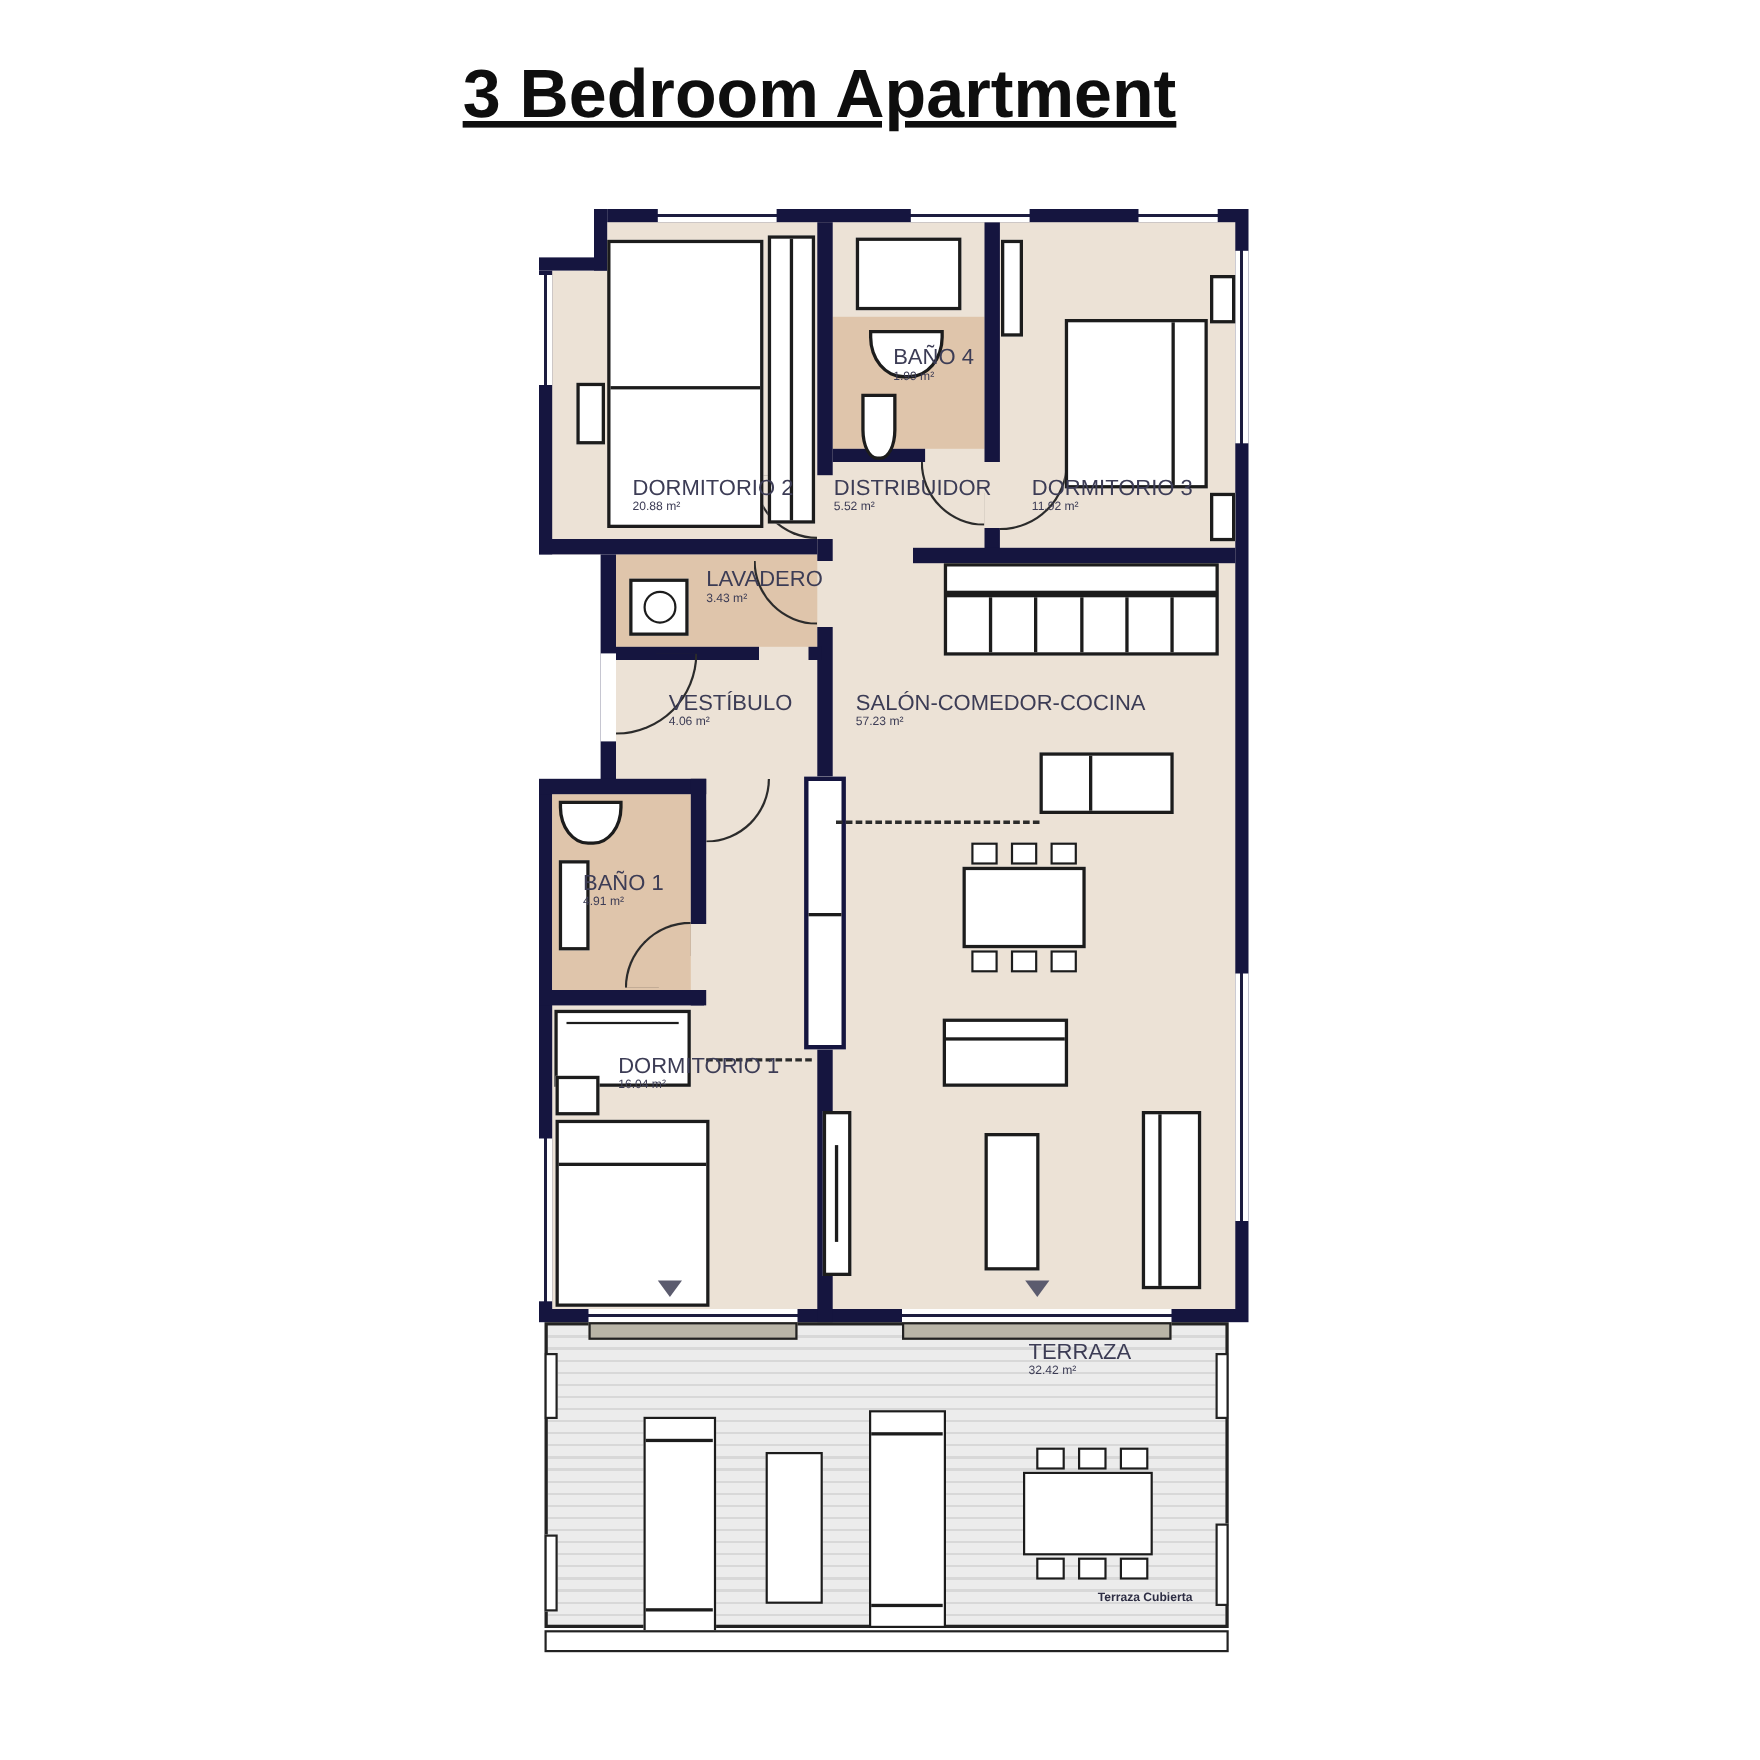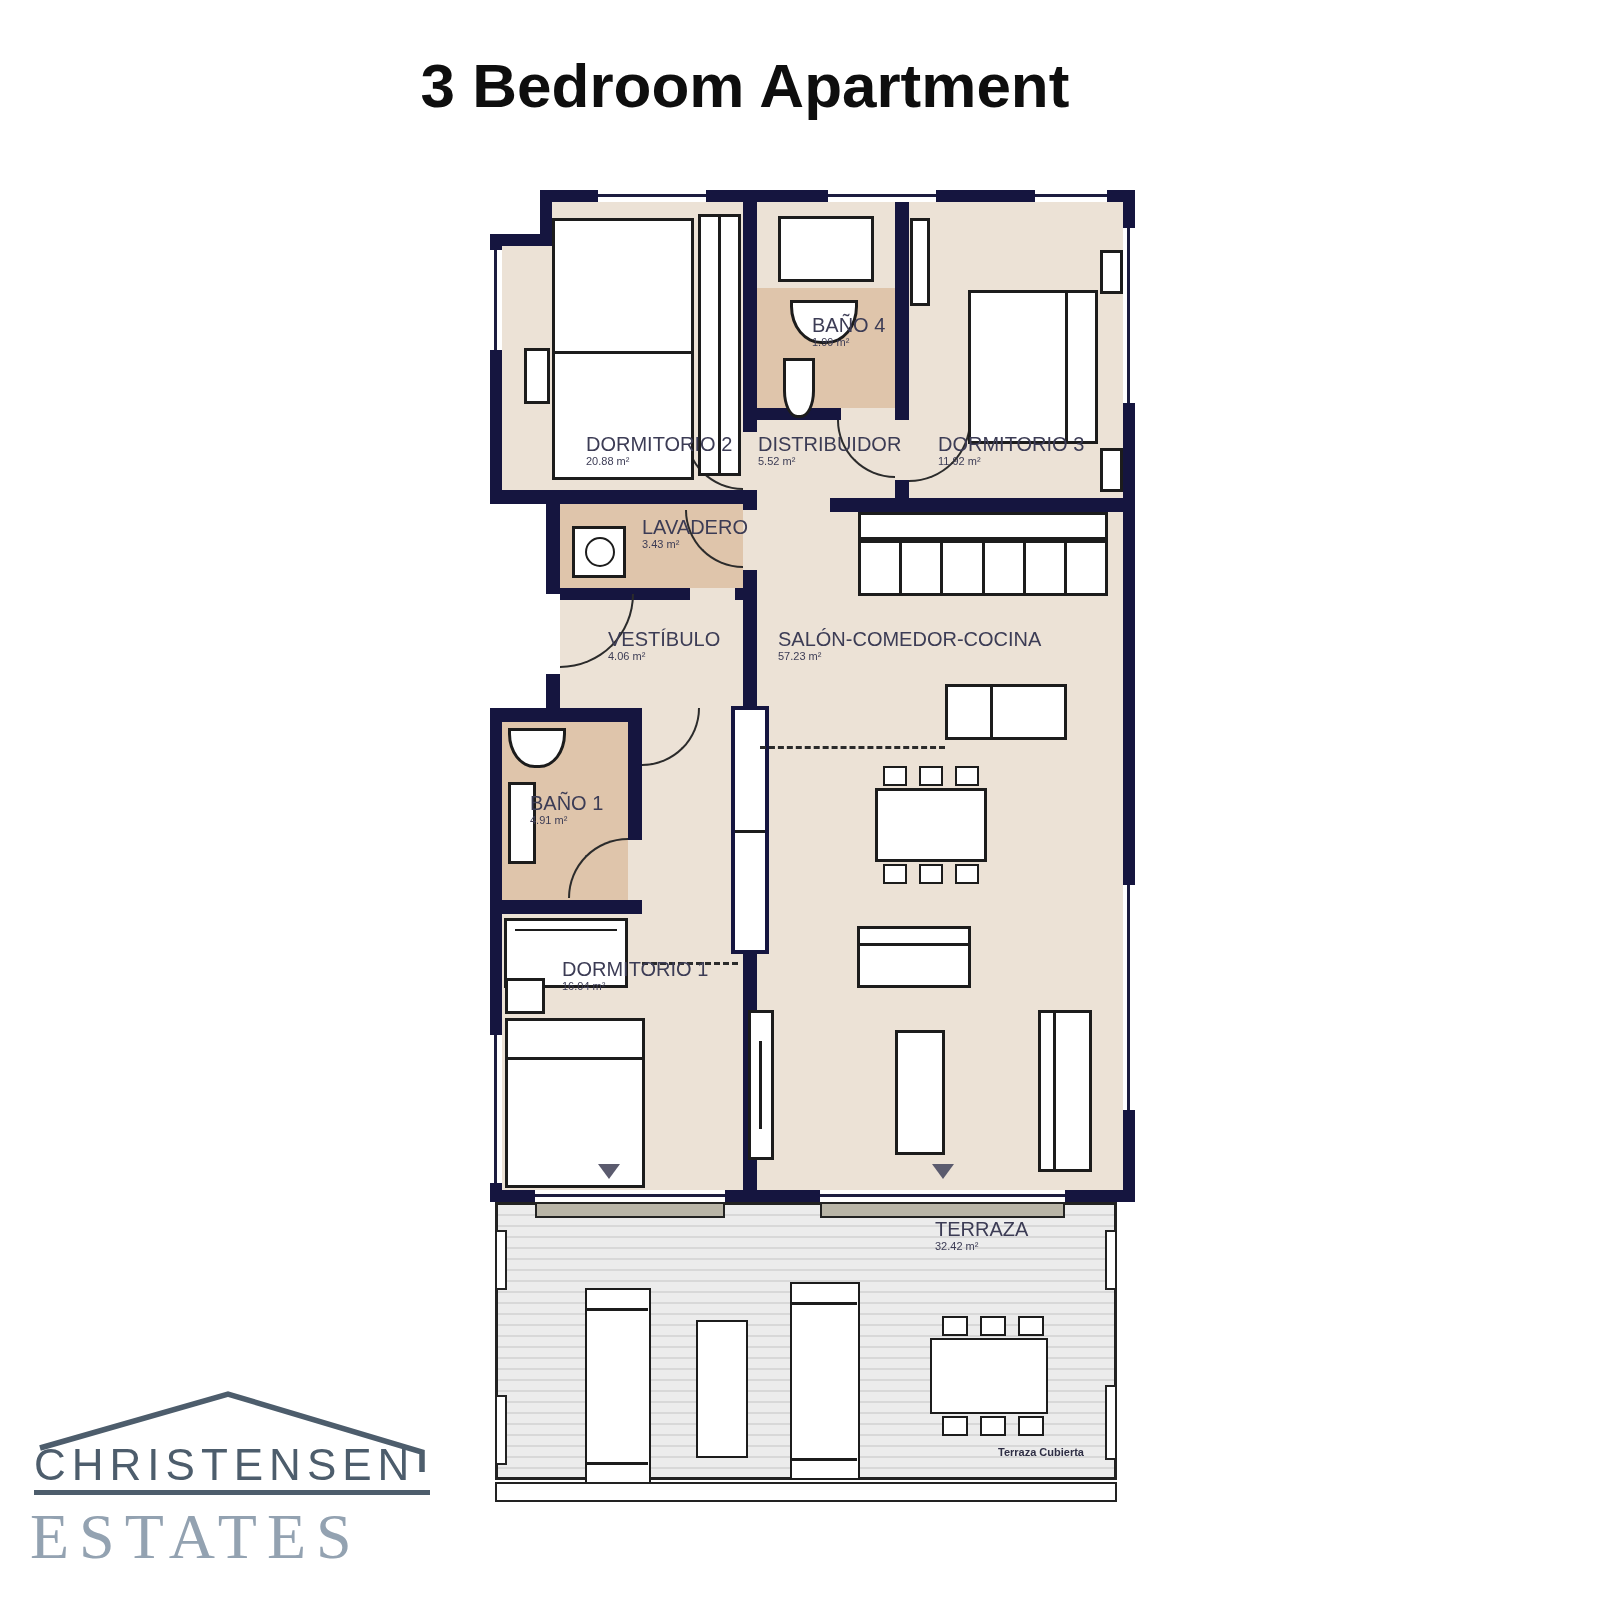--- a/index.html
+++ b/index.html
@@ -1,19 +1,19 @@
 <!DOCTYPE html>
 <html style="--wall: #15153f; --floor: #ece2d6; --bath: #dfc5ab; --label: #3c3c55; --logo_dark: #4d5d6c; --logo_light: #93a2b1;"><head>
 <meta charset="utf-8">
 <style>
   html,body{margin:0;padding:0;background:#fff;}
   .page{position:relative;width:1600px;height:1600px;background:#fff;overflow:hidden;
         font-family:"Liberation Sans",sans-serif;}
   .title{position:absolute;top:50px;left:0;width:1490px;margin:0;text-align:center;
-         font-size:62px;font-weight:700;color:#0e0e0e;letter-spacing:0;}
+         font-size:62px;font-weight:700;color:#0e0e0e;letter-spacing:0;text-decoration:underline;}
   .plan{position:absolute;left:490px;top:190px;width:650px;height:1320px;}
   .aptwall{position:absolute;background:var(--wall,#15153f);}
   .aptfloor{position:absolute;background:var(--floor,#ece2d6);}
   .notch{position:absolute;background:#fff;box-sizing:border-box;}
   .w{position:absolute;background:var(--wall,#15153f);}
   .tan{position:absolute;background:var(--bath,#dfc5ab);}
   .f{position:absolute;background:#fff;border:3px solid #1c1c1c;box-sizing:border-box;}
   .dv{position:absolute;background:#1c1c1c;}
   .chair{position:absolute;background:#fff;border:2px solid #1c1c1c;box-sizing:border-box;}
   .winh{position:absolute;background:linear-gradient(to bottom,#fff 0 36%,#1c1c3f 36% 62%,#fff 62% 100%);}
@@ -171,21 +171,21 @@
       <div class="dv" style="left:8px;top:8px;width:102px;height:2px"></div>
     </div>
 
     <div class="f" style="left:15px;top:788px;width:40px;height:36px"></div>
     <div class="f" style="left:15px;top:828px;width:140px;height:170px">
       <div class="dv" style="left:0;top:36px;width:134px;height:3px"></div>
     </div>
     <div class="tri" style="left:108px;top:974px"></div>
     <div class="tri" style="left:442px;top:974px"></div>
 
-    <div class="lbl" style="left:96px;top:243px">
+    <div class="lbl" style="left:85px;top:243px">
       <div class="nm">DORMITORIO 2</div>
       <div class="ar">20.88 m²</div>
     </div>
     <div class="lbl" style="left:322px;top:124px">
       <div class="nm">BAÑO 4</div>
       <div class="ar">1.99 m²</div>
     </div>
     <div class="lbl" style="left:268px;top:243px">
       <div class="nm">DISTRIBUIDOR</div>
       <div class="ar">5.52 m²</div>
@@ -242,22 +242,14 @@
 
     <div class="lbl" style="left:445px;top:1028px">
       <div class="nm tz-name">TERRAZA</div>
       <div class="ar">32.42 m²</div>
     </div>
     <div class="note" style="left:508px;top:1256px">Terraza Cubierta</div>
 
     <div class="strip" style="left:5px;top:1292px;width:622px;height:20px"></div>
   </div>
 
-  <div class="logo">
-    <svg style="position:absolute;left:6px;top:0" width="404" height="96" viewBox="0 0 404 96">
-      <polyline points="8,64 196,10 390,68 390,88" fill="none" stroke="#4d5d6c" stroke-width="5.5"></polyline>
-    </svg>
-    <div class="top">CHRISTENSEN</div>
-    <div class="rule"></div>
-    <div class="bottom">ESTATES</div>
-  </div>
 
 </div>
 
 </body></html>

